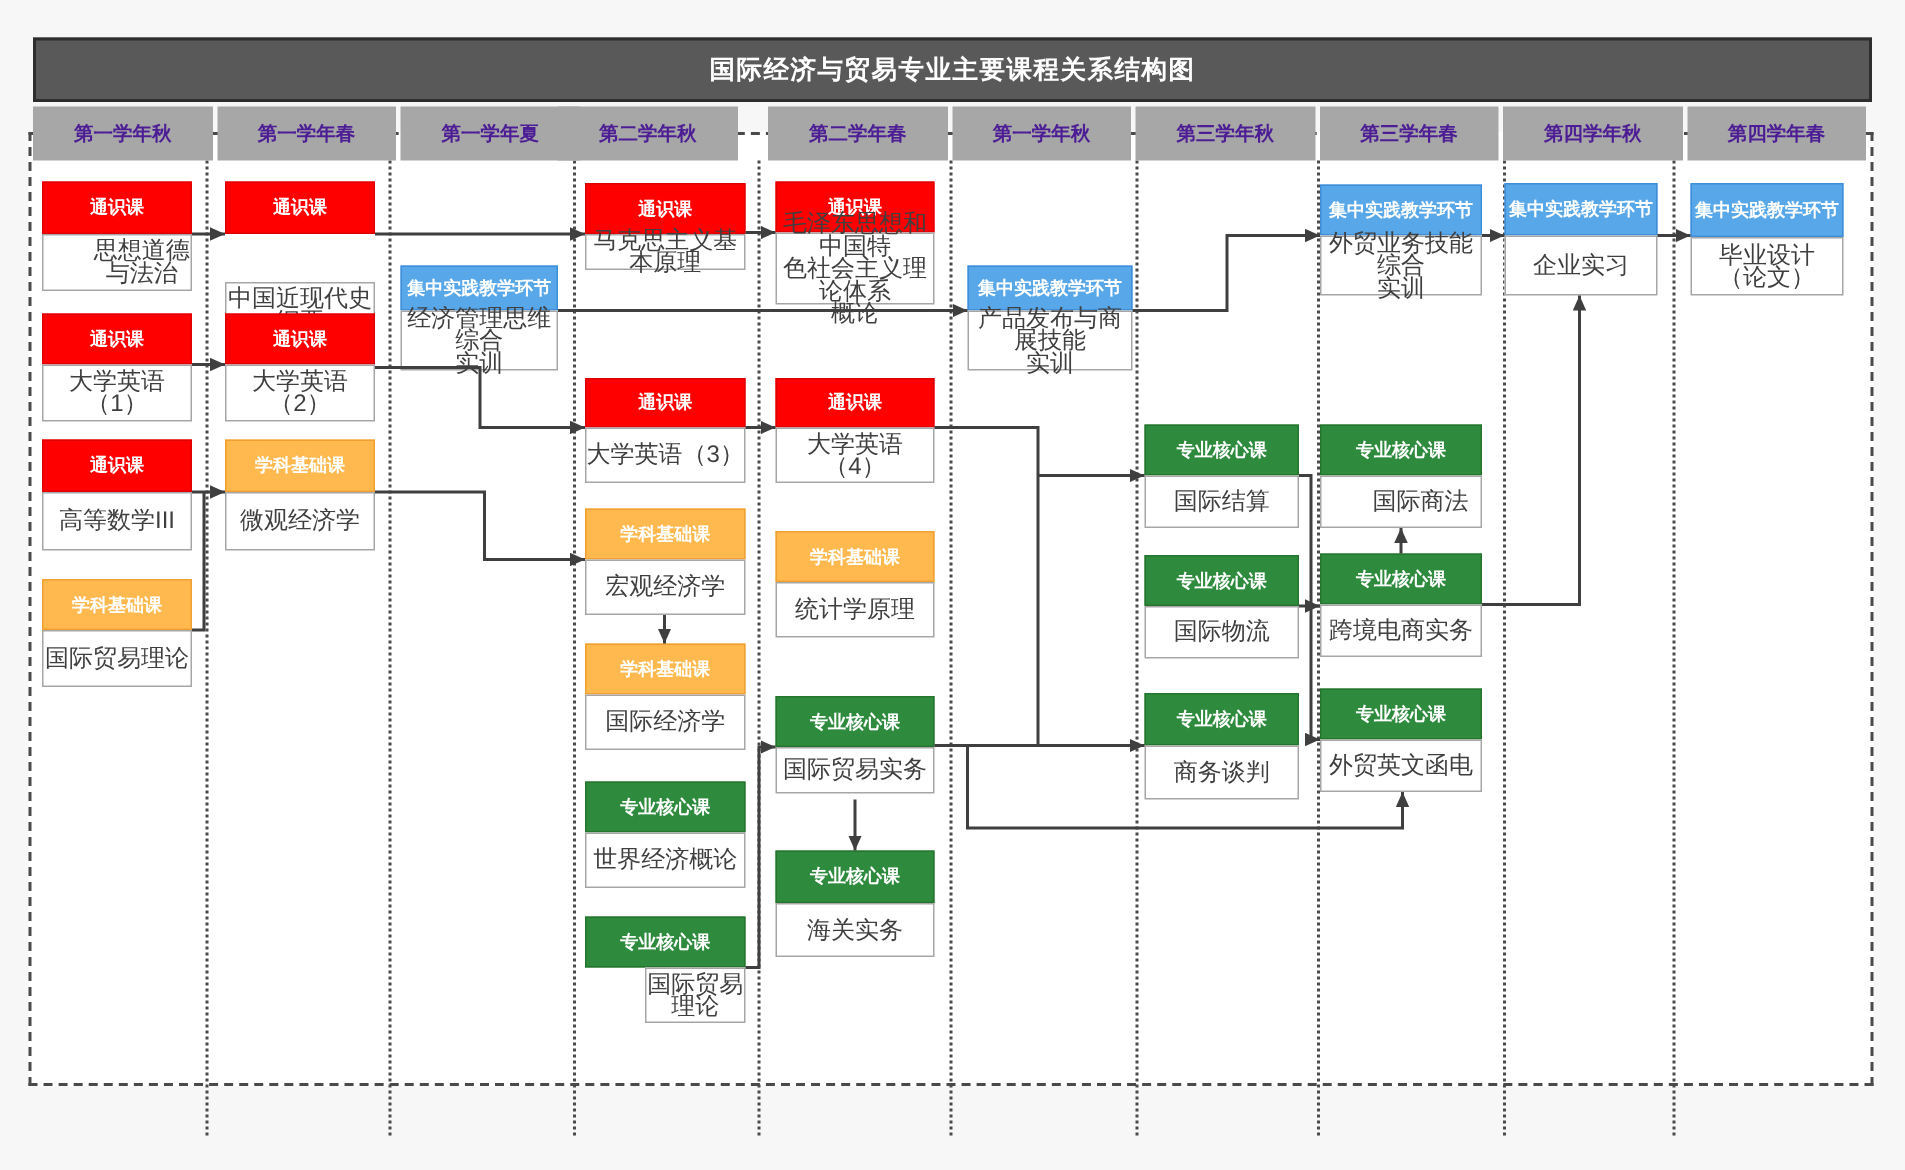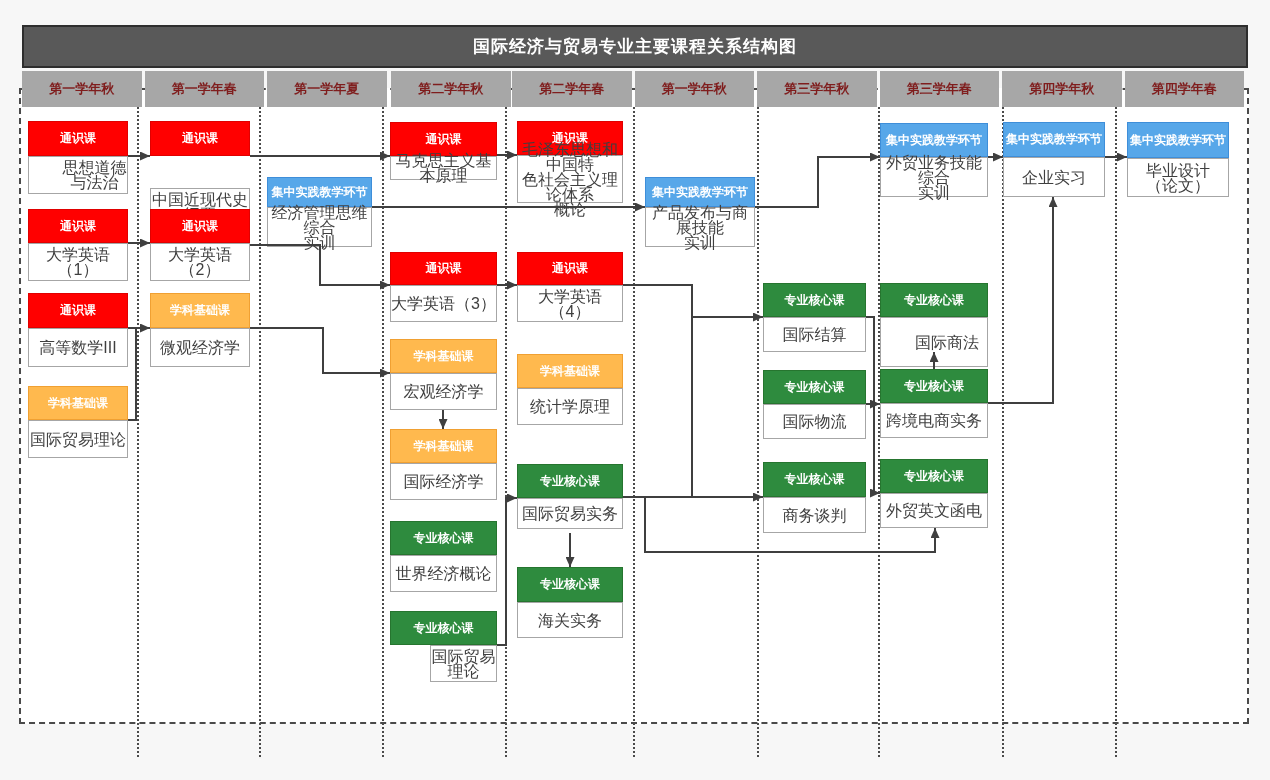--- a/index.html
+++ b/index.html
@@ -1,21 +1,21 @@
 <!DOCTYPE html>
 <html><head>
 <meta charset="utf-8">
 <style>
   html,body{margin:0;padding:0;}
   body{font-family:"Liberation Sans","DejaVu Sans",sans-serif;background:#f2f2f2;}
   .stage{position:relative;width:1270px;height:780px;background:#f7f7f7;overflow:hidden;}
   .titlebar{position:absolute;left:22px;top:25px;width:1222px;height:39px;background:#595959;
     border:2px solid #2e2e2e;display:flex;align-items:center;justify-content:center;z-index:4;}
   .titlebar span{color:#ffffff;font-size:17px;font-weight:bold;letter-spacing:1px;}
-  .hcell{position:absolute;top:71px;height:36px;background:#a7a7a7;color:#7f1d1d;
+  .hcell{position:absolute;top:71px;height:36px;background:#a7a7a7;color:#4c1d95;
     font-size:13px;font-weight:bold;display:flex;align-items:center;justify-content:center;z-index:3;}
   .frame{position:absolute;left:19px;top:88px;width:1226px;height:632px;background:#ffffff;
     border:2px dashed #4a4a4a;z-index:0;}
   .sep{position:absolute;top:107px;height:650px;width:0;border-left:2px dotted #4a4a4a;z-index:1;}
   .course{position:absolute;z-index:2;}
   .course .hd{display:flex;align-items:center;justify-content:center;color:#fff;
     font-size:12px;font-weight:bold;box-sizing:border-box;}
   .course .bd{background:#ffffff;border:1px solid #a6a6a6;box-sizing:border-box;color:#3f3f3f;
     font-size:16px;line-height:15px;display:flex;align-items:center;justify-content:center;
     text-align:center;white-space:pre-line;}
@@ -26,21 +26,21 @@
 
 <div class="stage">
   <div class="frame"></div>
   <div class="titlebar">
     <span>国际经济与贸易专业主要课程关系结构图</span>
   </div>
   <div id="header-row">
       <div class="hcell" style="left: 22px; width: 119.5px;">第一学年秋</div>
       <div class="hcell" style="left: 144.5px; width: 119.5px;">第一学年春</div>
       <div class="hcell" style="left: 267px; width: 119.5px;">第一学年夏</div>
-      <div class="hcell" style="left: 391px; width: 119.5px;">第二学年秋</div>
+      <div class="hcell" style="left: 372px; width: 119.5px;">第二学年秋</div>
       <div class="hcell" style="left: 512px; width: 119.5px;">第二学年春</div>
       <div class="hcell" style="left: 634.5px; width: 119.5px;">第一学年秋</div>
       <div class="hcell" style="left: 757px; width: 119.5px;">第三学年秋</div>
       <div class="hcell" style="left: 879.5px; width: 119.5px;">第三学年春</div>
       <div class="hcell" style="left: 1002px; width: 119.5px;">第四学年秋</div>
       <div class="hcell" style="left: 1124.5px; width: 119.5px;">第四学年春</div>
     </div>
   <div id="seps">
       <div class="sep" style="left: 137px;"></div>
       <div class="sep" style="left: 259px;"></div>
@@ -149,21 +149,21 @@
         <div class="hd" style="height: 35px; background: rgb(46, 139, 62); border: 1px solid rgb(38, 117, 47);">专业核心课</div>
         <div class="bd" style="height: 36px;">商务谈判</div>
       </div>
       <div class="course" style="left: 880px; top: 123px; width: 108px;">
         <div class="hd" style="height: 34px; background: rgb(87, 167, 233); border: 1px solid rgb(62, 142, 217);">集中实践教学环节</div>
         <div class="bd" style="height: 40px;">外贸业务技能综合
 实训</div>
       </div>
       <div class="course" style="left: 880px; top: 283px; width: 108px;">
         <div class="hd" style="height: 34px; background: rgb(46, 139, 62); border: 1px solid rgb(38, 117, 47);">专业核心课</div>
-        <div class="bd" style="height: 50px; padding-left: 26px;">国际商法</div>
+        <div class="bd" style="height: 35px; padding-left: 26px;">国际商法</div>
       </div>
       <div class="course" style="left: 880px; top: 369px; width: 108px;">
         <div class="hd" style="height: 34px; background: rgb(46, 139, 62); border: 1px solid rgb(38, 117, 47);">专业核心课</div>
         <div class="bd" style="height: 35px;">跨境电商实务</div>
       </div>
       <div class="course" style="left: 880px; top: 459px; width: 108px;">
         <div class="hd" style="height: 34px; background: rgb(46, 139, 62); border: 1px solid rgb(38, 117, 47);">专业核心课</div>
         <div class="bd" style="height: 35px;">外贸英文函电</div>
       </div>
       <div class="course" style="left: 1003px; top: 122px; width: 102px;">

